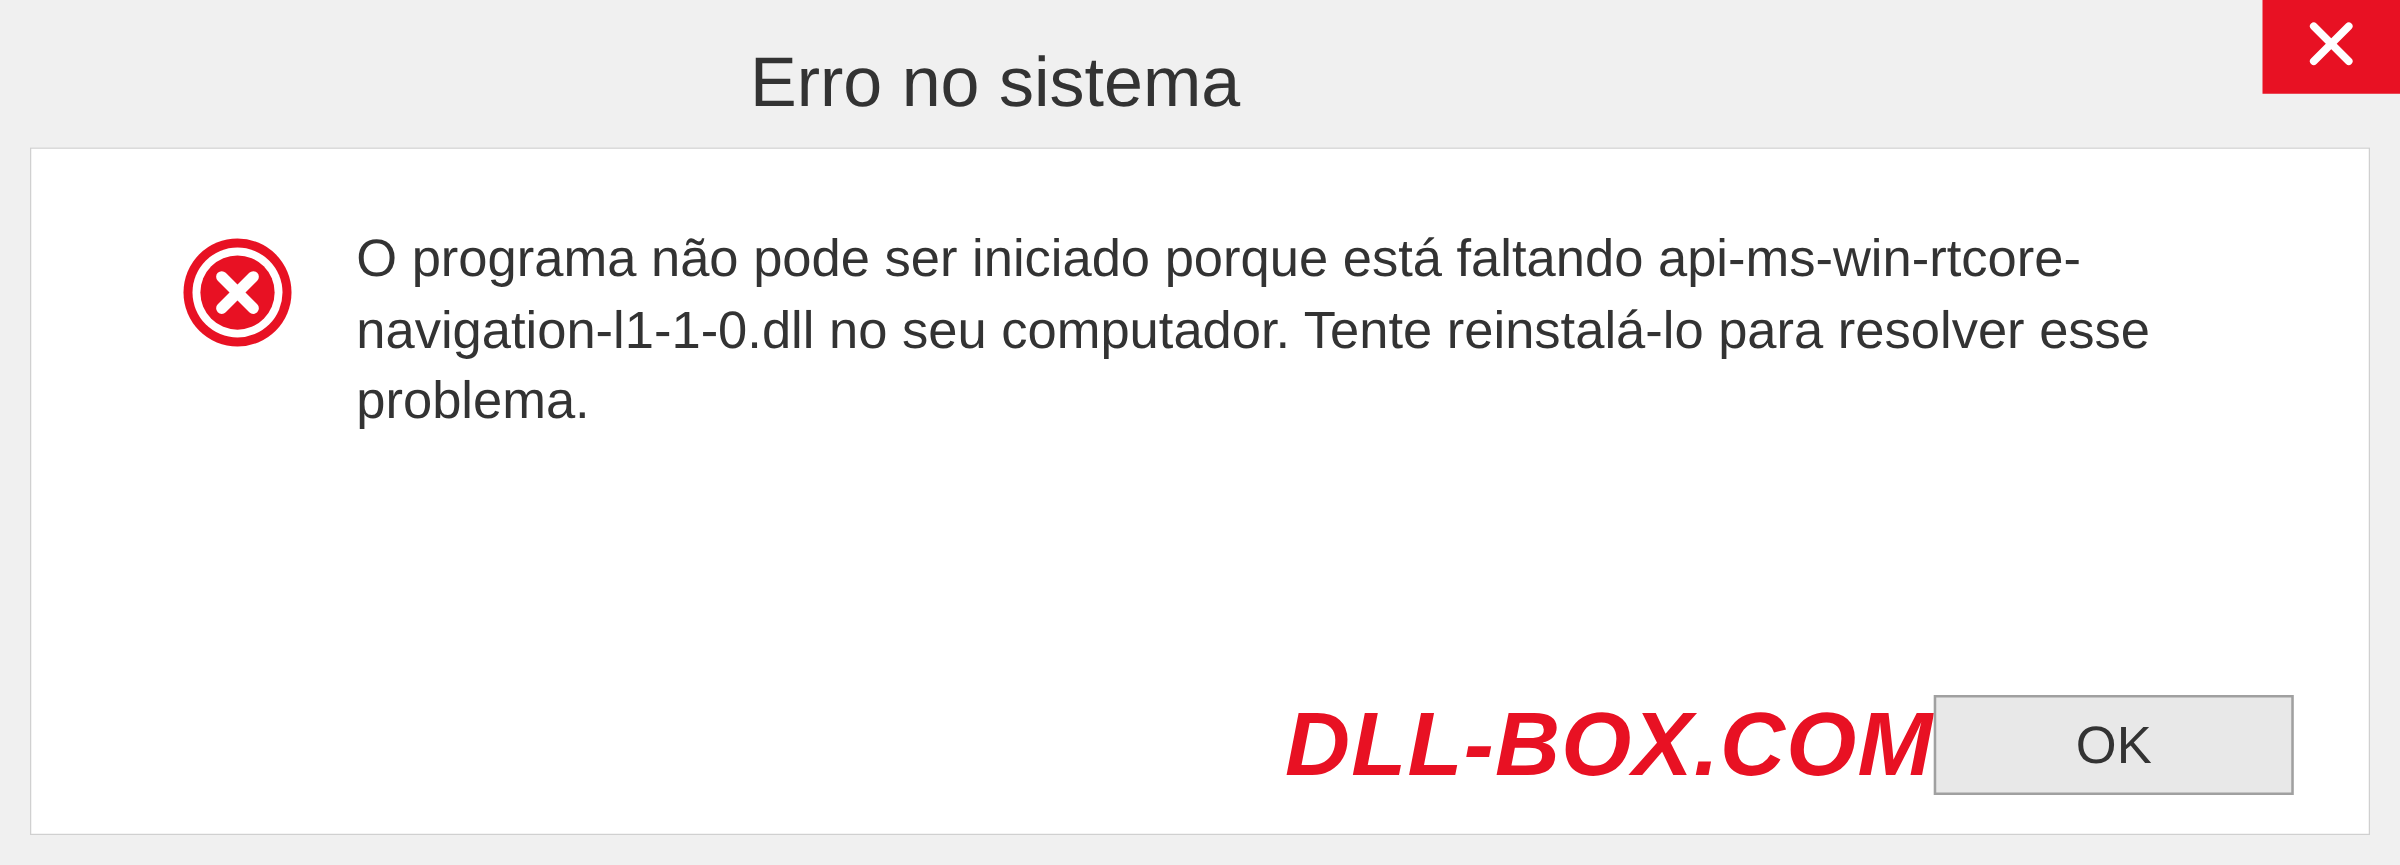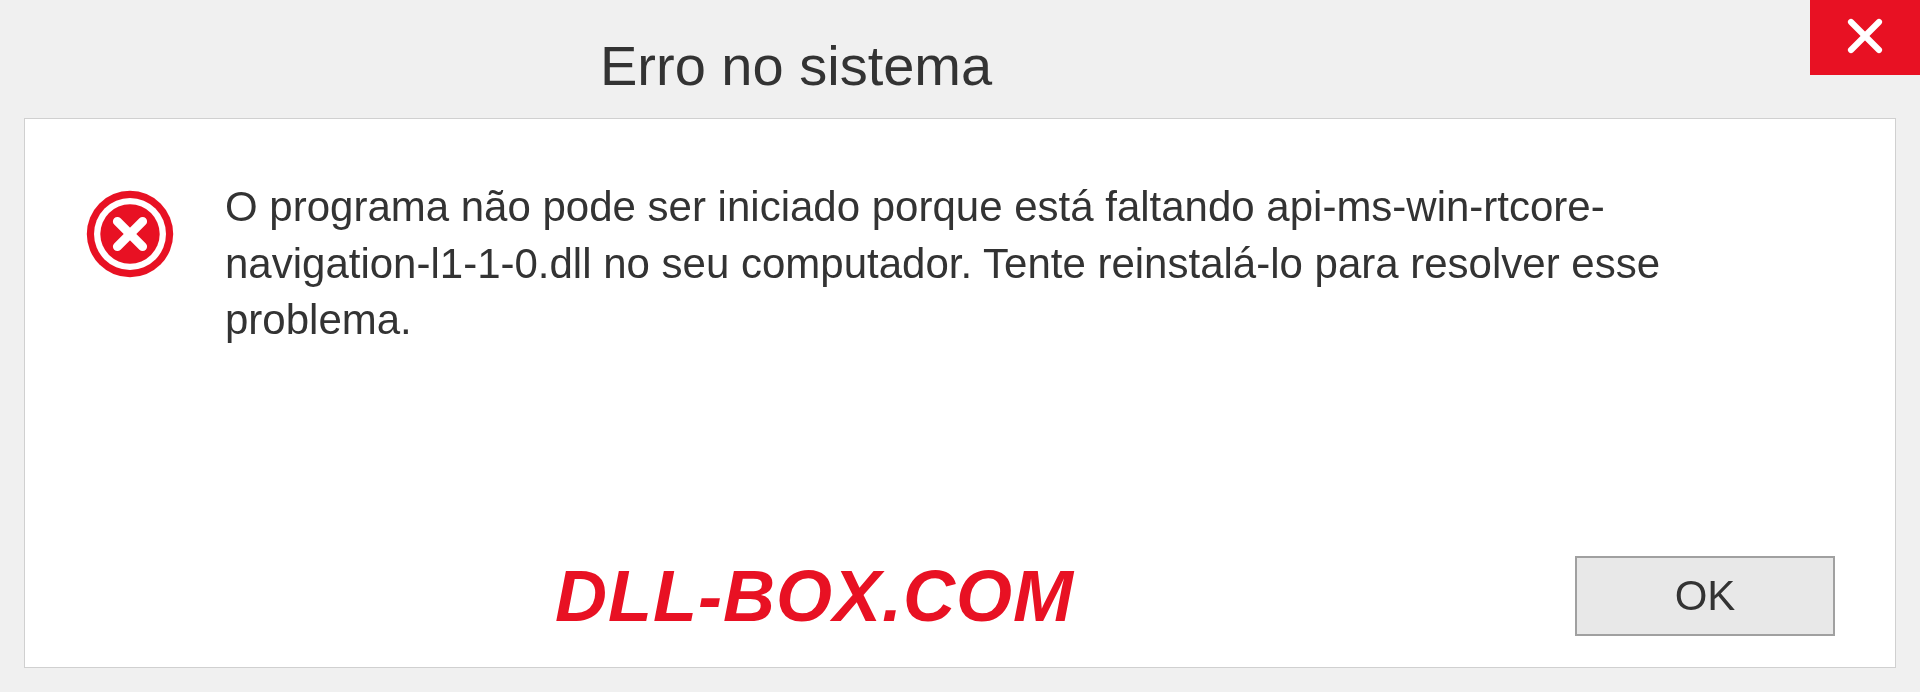--- a/index.html
+++ b/index.html
@@ -54,20 +54,21 @@
       padding: 20px 24px 24px 24px;
       display: flex;
     }
     .content-panel {
       flex: 1;
       background: #ffffff;
       border: 1px solid #d0d0d0;
       display: flex;
       flex-direction: column;
       padding: 60px 60px 30px 60px;
+      align-items: flex-end;
     }
     .message-row {
       display: flex;
       align-items: flex-start;
       gap: 50px;
       flex: 1;
     }
     .error-icon {
       width: 90px;
       height: 90px;
@@ -93,21 +94,21 @@
     }
     .watermark {
       font-size: 72px;
       font-weight: 800;
       color: #e81123;
       font-style: italic;
       letter-spacing: 1px;
       margin-left: 470px;
     }
     .ok-btn {
-      width: 260px;
+      width: 288px;
       height: 80px;
       background: #e8e8e8;
       border: 2px solid #a0a0a0;
       font-size: 42px;
       color: #333;
       display: flex;
       align-items: center;
       justify-content: center;
       cursor: pointer;
       font-family: inherit;

